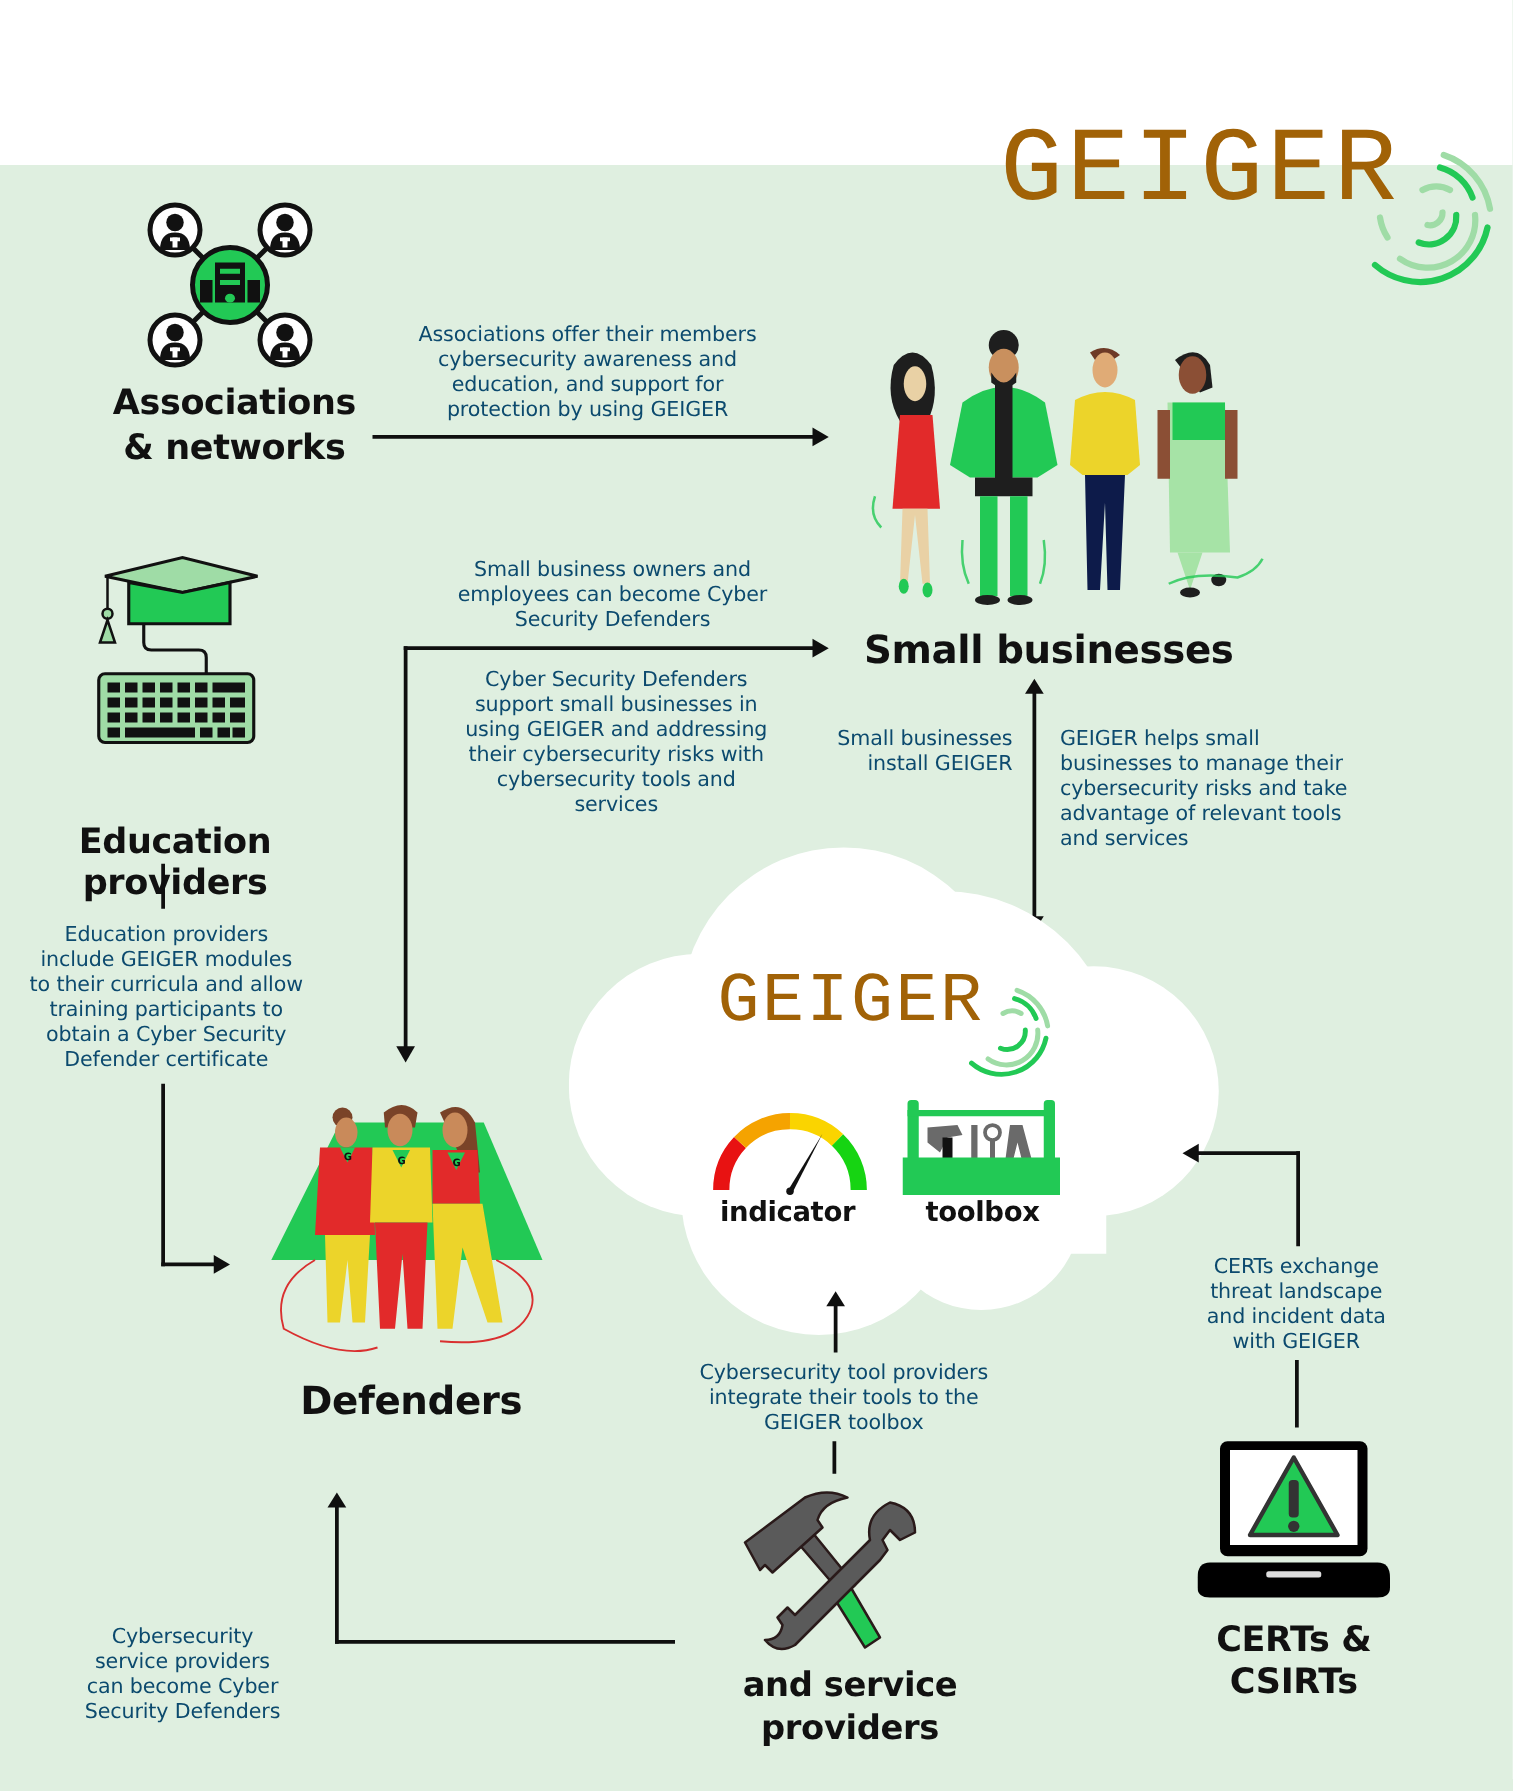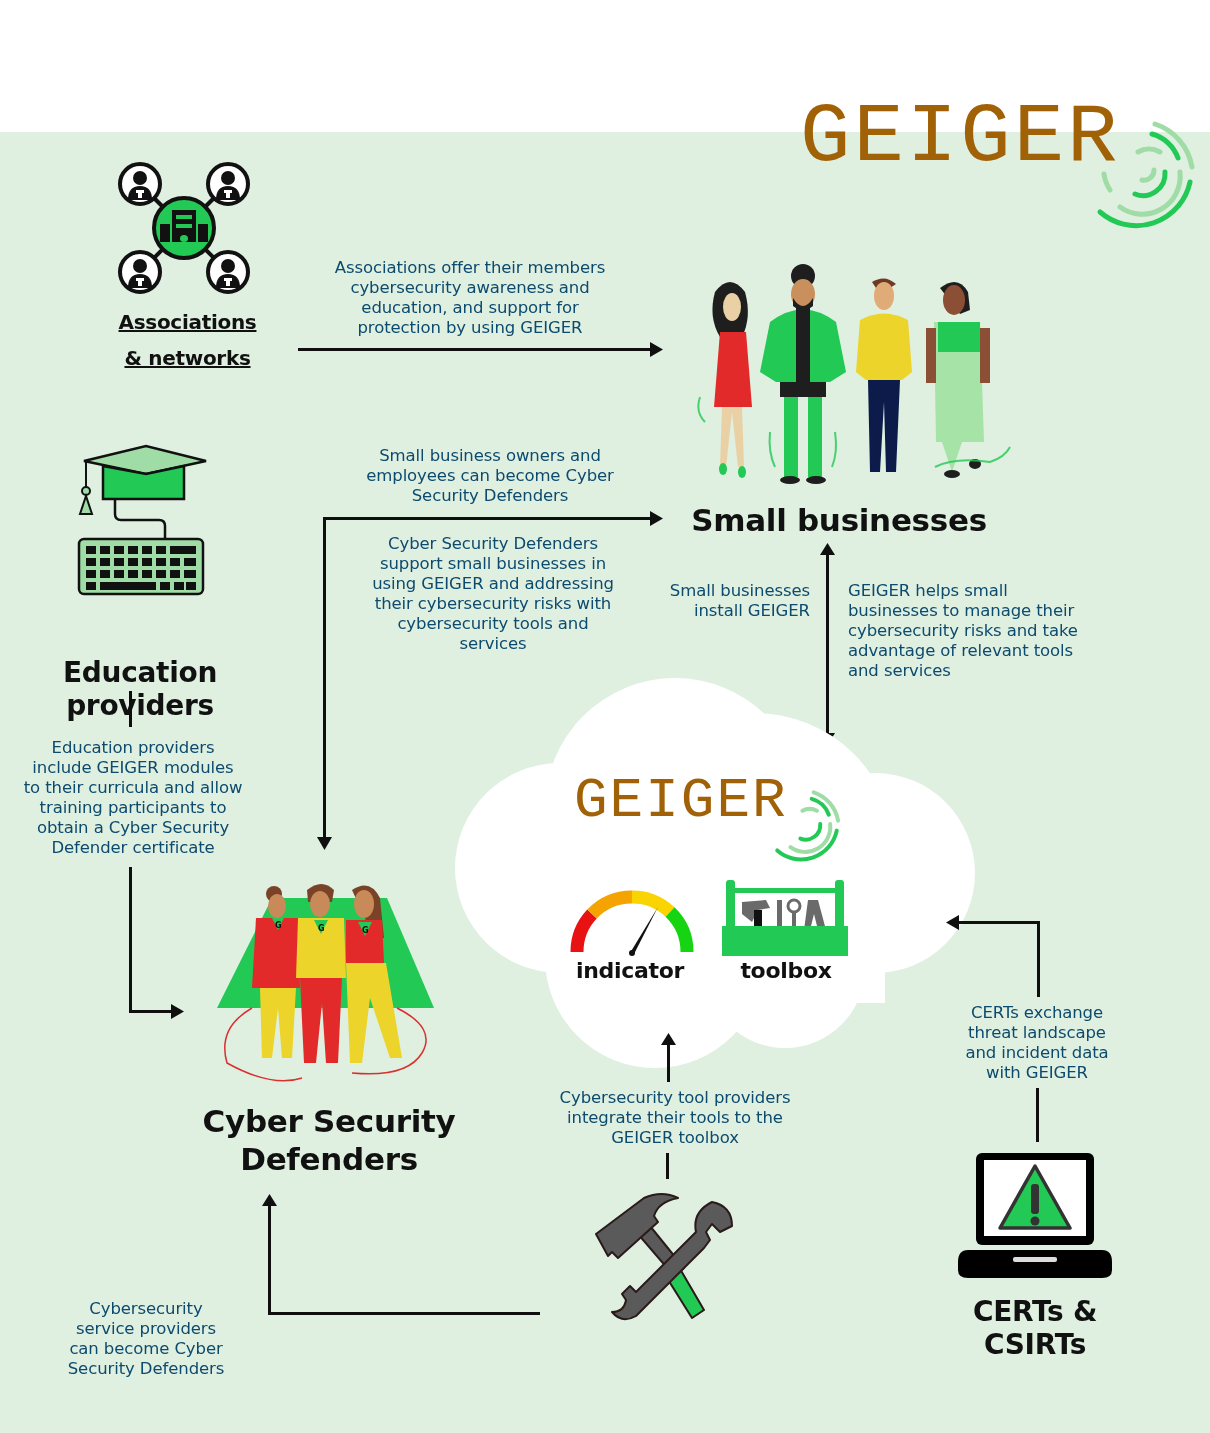--- a/index.html
+++ b/index.html
@@ -75,21 +75,21 @@
         <rect x="22" y="30" width="8" height="3"></rect>
         <rect x="24" y="30" width="4" height="8"></rect>
       <rect x="110" y="30" width="8" height="3"></rect>
         <rect x="112" y="30" width="4" height="8"></rect>
       <rect x="22" y="118" width="8" height="3"></rect>
         <rect x="24" y="118" width="4" height="8"></rect>
       <rect x="110" y="118" width="8" height="3"></rect>
         <rect x="112" y="118" width="4" height="8"></rect>
       </g>
   </svg>
-  <div class="title" style="left:-10px; top:144px; width:215px; font-size:20px; line-height:36px;text-decoration:underline;">
+  <div class="title" style="left:-10px; top:144px; width:215px; font-size:28px; line-height:36px;">
     <div>Associations</div>
     <div>&amp; networks</div>
   </div>
 </div>
 
 <div class="caption center" style="left:305px; top:258px; width:330px;">
   <div>Associations offer their members</div>
     <div>cybersecurity awareness and</div>
   <div>education, and support for</div>
     <div>protection by using GEIGER</div>
@@ -329,21 +329,20 @@
   <path d="M134 42 L170 42 L172 85 L134 85Z" fill="#e22a2a"></path>
   <path d="M134 85 L174 85 L190 180 L178 180 L158 120 L150 185 L138 185Z" fill="#ecd42a"></path>
   <path d="M146 44 L160 44 L153 58Z" fill="#22c955"></path>
   <g fill="#111" font-size="8" font-weight="bold" font-family="DejaVu Sans, sans-serif">
     <text x="63" y="50">G</text>
       <text x="106" y="53">G</text>
       <text x="150" y="55">G</text>
   </g>
 </svg>
 <div class="title" style="left:200px; top:1102px; width:258px; font-size:31px; line-height:38px;">
-  <div>Cyber Security</div>
   <div>Defenders</div>
 </div>
 
 <div class="caption right" style="left:40px; top:1299px; width:212px;text-align:center;">
   <div>Cybersecurity</div>
     <div>service providers</div>
   <div>can become Cyber</div>
     <div>Security Defenders</div>
 </div>
 <div class="line" style="left:268px; top:1205px; width:3px; height:110px;"></div>
@@ -365,20 +364,21 @@
 
 <svg class="abs" style="left:592px; top:1192px;" width="146" height="136" viewBox="0 0 146 136">
   <g stroke="#2a1a1a" stroke-width="2" stroke-linejoin="round">
     <path d="M70 78 L100 126 L112 118 L84 70Z" fill="#22c955"></path>
     <path d="M46 42 L82 84 L92 76 L58 34Z" fill="#5a5a5a"></path>
     <path d="M4 42 L52 6 Q70 -2 86 6 Q66 10 62 24 L66 30 L26 66 L20 60 L16 64Z" fill="#5a5a5a"></path>
     <path d="M120 10 Q140 14 140 34 L128 40 L120 32 L114 40 L118 48 L112 56 L44 124 Q30 132 20 120 Q32 120 34 108 L30 102 L38 94 L44 100 L104 40 Q100 20 120 10Z" fill="#5a5a5a"></path>
   </g>
 </svg>
 <div class="title" style="left:520px; top:1332px; width:320px; font-size:27px; line-height:34px;">
+  <div>and service providers</div>
 </div>
 
 <div class="line" style="left:958px; top:921px; width:82px; height:3px;"></div>
 <svg class="arrow-svg" style="left:946px; top:915px;" width="14" height="15">
     <polygon points="13,0 0,7.5 13,15" fill="#0f0f0f"></polygon>
   </svg>
 <div class="line" style="left:1037px; top:921px; width:3px; height:76px;"></div>
 <div class="caption center" style="left:950px; top:1003px; width:174px;">
   <div>CERTs exchange</div>
     <div>threat landscape</div>

